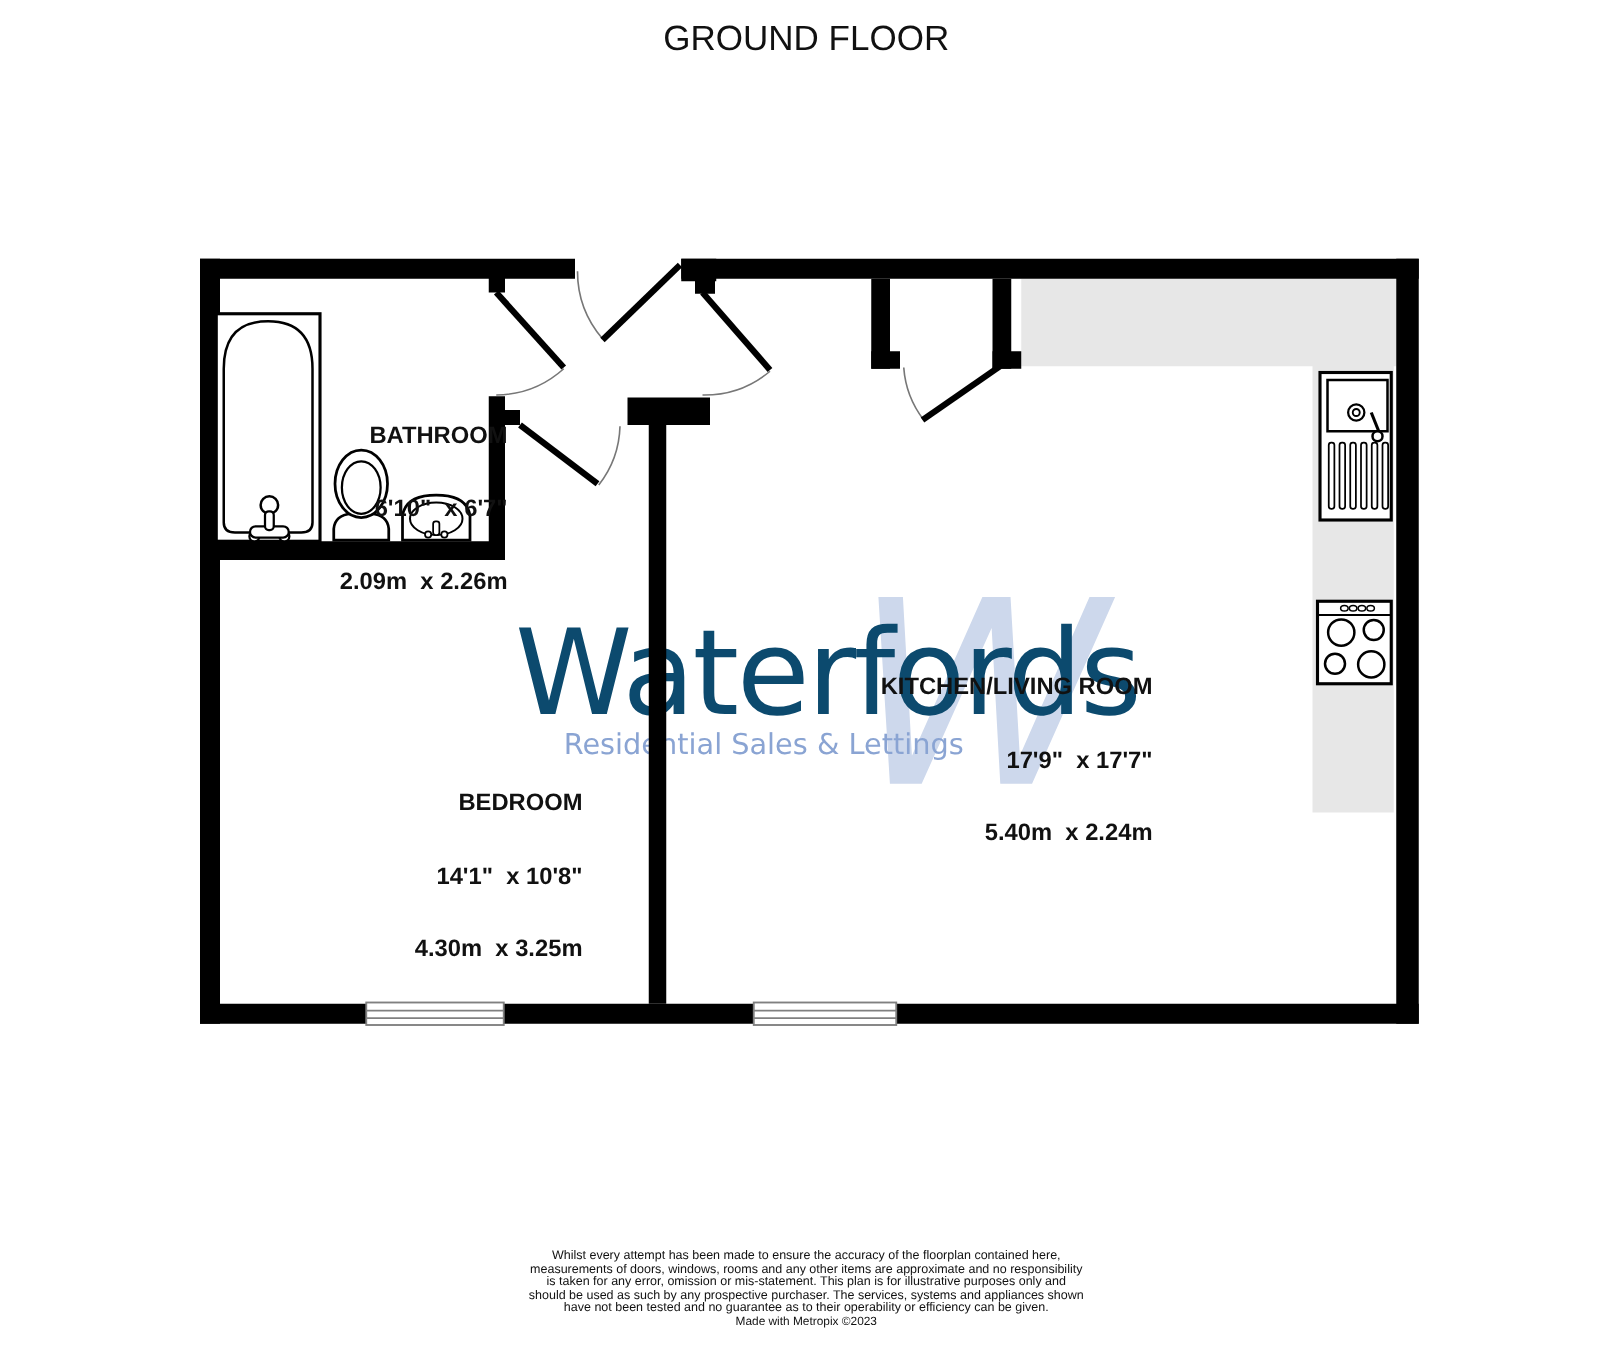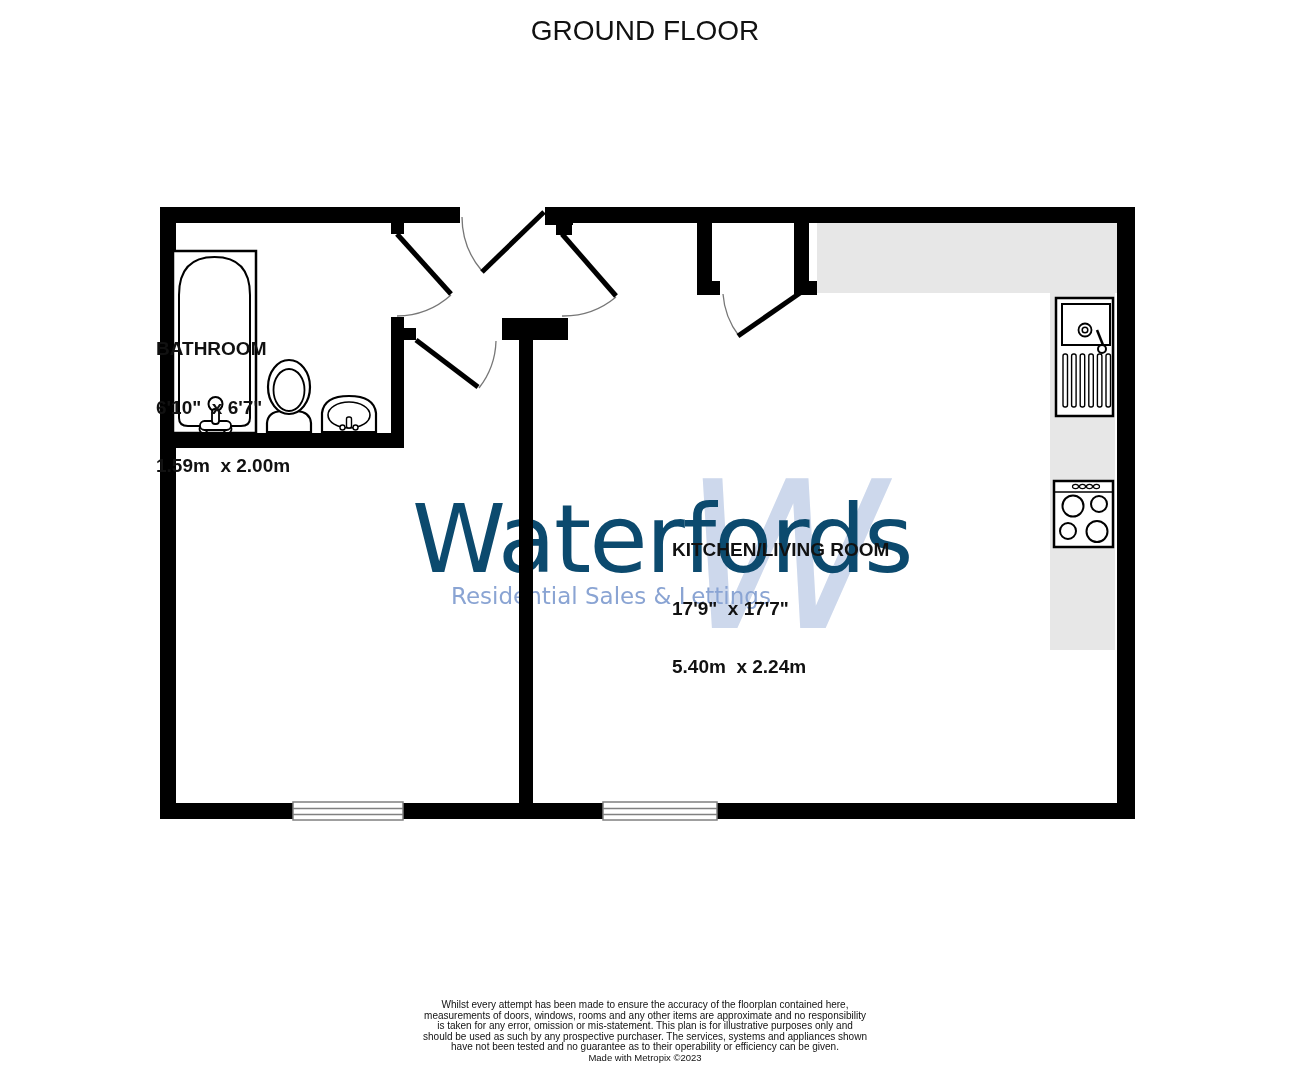--- a/index.html
+++ b/index.html
@@ -13,21 +13,21 @@
   .wm-monogram{position:absolute;left:683px;top:455px;font-size:205px;line-height:1;
                font-style:italic;color:#cdd8ec;font-family:"DejaVu Sans",sans-serif;}
   .wm-brand{position:absolute;left:412px;top:492px;font-size:95px;line-height:1;
             letter-spacing:-2px;color:#0c4a6e;
             font-family:"DejaVu Sans",sans-serif;}
   .wm-tagline{position:absolute;left:451px;top:585px;font-size:23px;line-height:1;
               color:#8aa4d3;font-family:"DejaVu Sans",sans-serif;}
   
   .plan{position:absolute;left:0;top:0;z-index:2;}
   
-  .room-label{position:absolute;width:250px;text-align:left;font-weight:bold;
+  .room-label{position:absolute;width:250px;text-align:right;font-weight:bold;
               font-size:19px;line-height:19.5px;color:#111;z-index:3;white-space:pre;}
   .room-label.bathroom{left:156px;top:300px;}
   .room-label.bedroom{left:216px;top:594px;}
   .room-label.kitchen{left:672px;top:501px;}
   
   .footer{position:absolute;top:1000px;left:0;width:100%;text-align:center;color:#111;z-index:4;}
   .footer .total{font-size:13px;margin-bottom:4px;}
   .footer .disclaimer{font-size:10px;line-height:10.5px;max-width:444px;margin:0 auto;}
   .footer .credit{font-size:9.5px;line-height:10.5px;}
 </style>
@@ -149,21 +149,26 @@
       <circle cx="1073" cy="506" r="10.5" stroke-width="2"></circle>
       <circle cx="1099" cy="504" r="8" stroke-width="2"></circle>
       <circle cx="1068" cy="531" r="8" stroke-width="2"></circle>
       <circle cx="1097" cy="531.5" r="10.5" stroke-width="2"></circle>
     </g>
   </svg>
 
   <div class="room-label bathroom">
     <div>BATHROOM</div>
     <div>6'10"  x 6'7"</div>
-    <div>1.59m  x 2.00m</div>
+    <div>2.09m  x 2.26m</div>
+  </div>
+  <div class="room-label bedroom">
+    <div>BEDROOM</div>
+    <div>14'1"  x 10'8"</div>
+    <div>4.30m  x 3.25m</div>
   </div>
   <div class="room-label kitchen">
     <div>KITCHEN/LIVING ROOM</div>
     <div>17'9"  x 17'7"</div>
     <div>5.40m  x 2.24m</div>
   </div>
 
   <footer class="footer">
     <div class="disclaimer">Whilst every attempt has been made to ensure the accuracy of the floorplan contained here, measurements of doors, windows, rooms and any other items are approximate and no responsibility is taken for any error, omission or mis-statement. This plan is for illustrative purposes only and should be used as such by any prospective purchaser. The services, systems and appliances shown have not been tested and no guarantee as to their operability or efficiency can be given.</div>
     <div class="credit">Made with Metropix ©2023</div>

